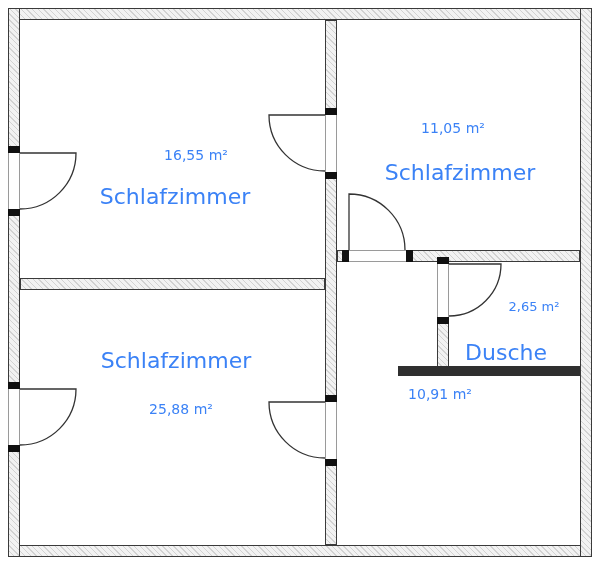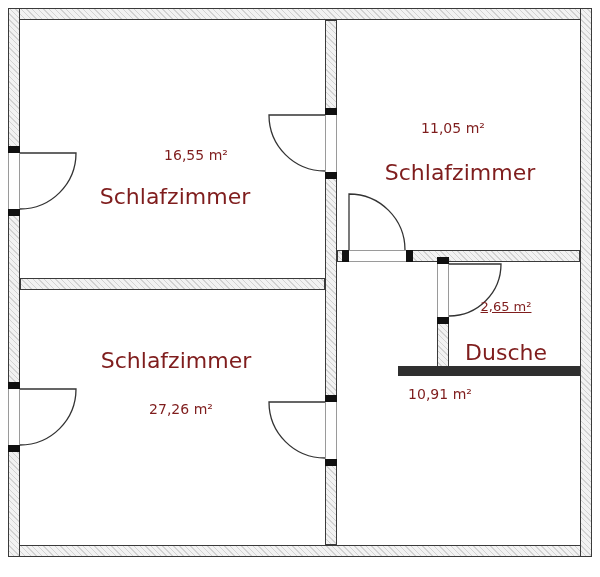--- a/index.html
+++ b/index.html
@@ -25,21 +25,21 @@
     border-color:var(--wall-solid,#2f2f2f);
   }
   .gap { position:absolute; background:#ffffff; z-index:2; box-sizing:border-box; }
   .gap.v { border-left:1px solid #9a9a9a; border-right:1px solid #9a9a9a; }
   .gap.h { border-top:1px solid #9a9a9a; border-bottom:1px solid #9a9a9a; }
   .post { position:absolute; background:#101010; z-index:3; }
   .doors { position:absolute; left:0; top:0; z-index:2; }
   .doors path { fill:none; stroke:var(--line,#333333); stroke-width:1.3; }
   .room-label {
     position:absolute; transform:translateX(-50%);
-    white-space:nowrap; color:#7f1d1d; z-index:4; line-height:1.2;
+    white-space:nowrap; color:#3b82f6; z-index:4; line-height:1.2;
   }
   .name  { font-size:22px; }
   .area  { font-size:14px; }
   .small { font-size:13px; }
 </style>
 </head>
 <body>
 
 <div class="plan">
 
@@ -83,20 +83,20 @@
     <path d="M 449 264 L 501 264 A 52 52 0 0 1 449 316"></path>
   </svg>
 
   <div class="room-label area" style="left:180px; top:147px;margin-left:16px;">16,55 m²</div>
   <div class="room-label name" style="left:175px; top:184px;">Schlafzimmer</div>
 
   <div class="room-label area" style="left:453px; top:120px;">11,05 m²</div>
   <div class="room-label name" style="left:460px; top:160px;">Schlafzimmer</div>
 
   <div class="room-label name" style="left:176px; top:348px;">Schlafzimmer</div>
-  <div class="room-label area" style="left:181px; top:401px;">27,26 m²</div>
+  <div class="room-label area" style="left:181px; top:401px;">25,88 m²</div>
 
-  <div class="room-label small" style="left:506px; top:299px;text-decoration:underline;">2,65 m²</div>
+  <div class="room-label small" style="left:534px; top:299px;">2,65 m²</div>
   <div class="room-label name" style="left:506px; top:340px;">Dusche</div>
 
   <div class="room-label area" style="left:440px; top:386px;">10,91 m²</div>
 
 </div>
 
 </body></html>

